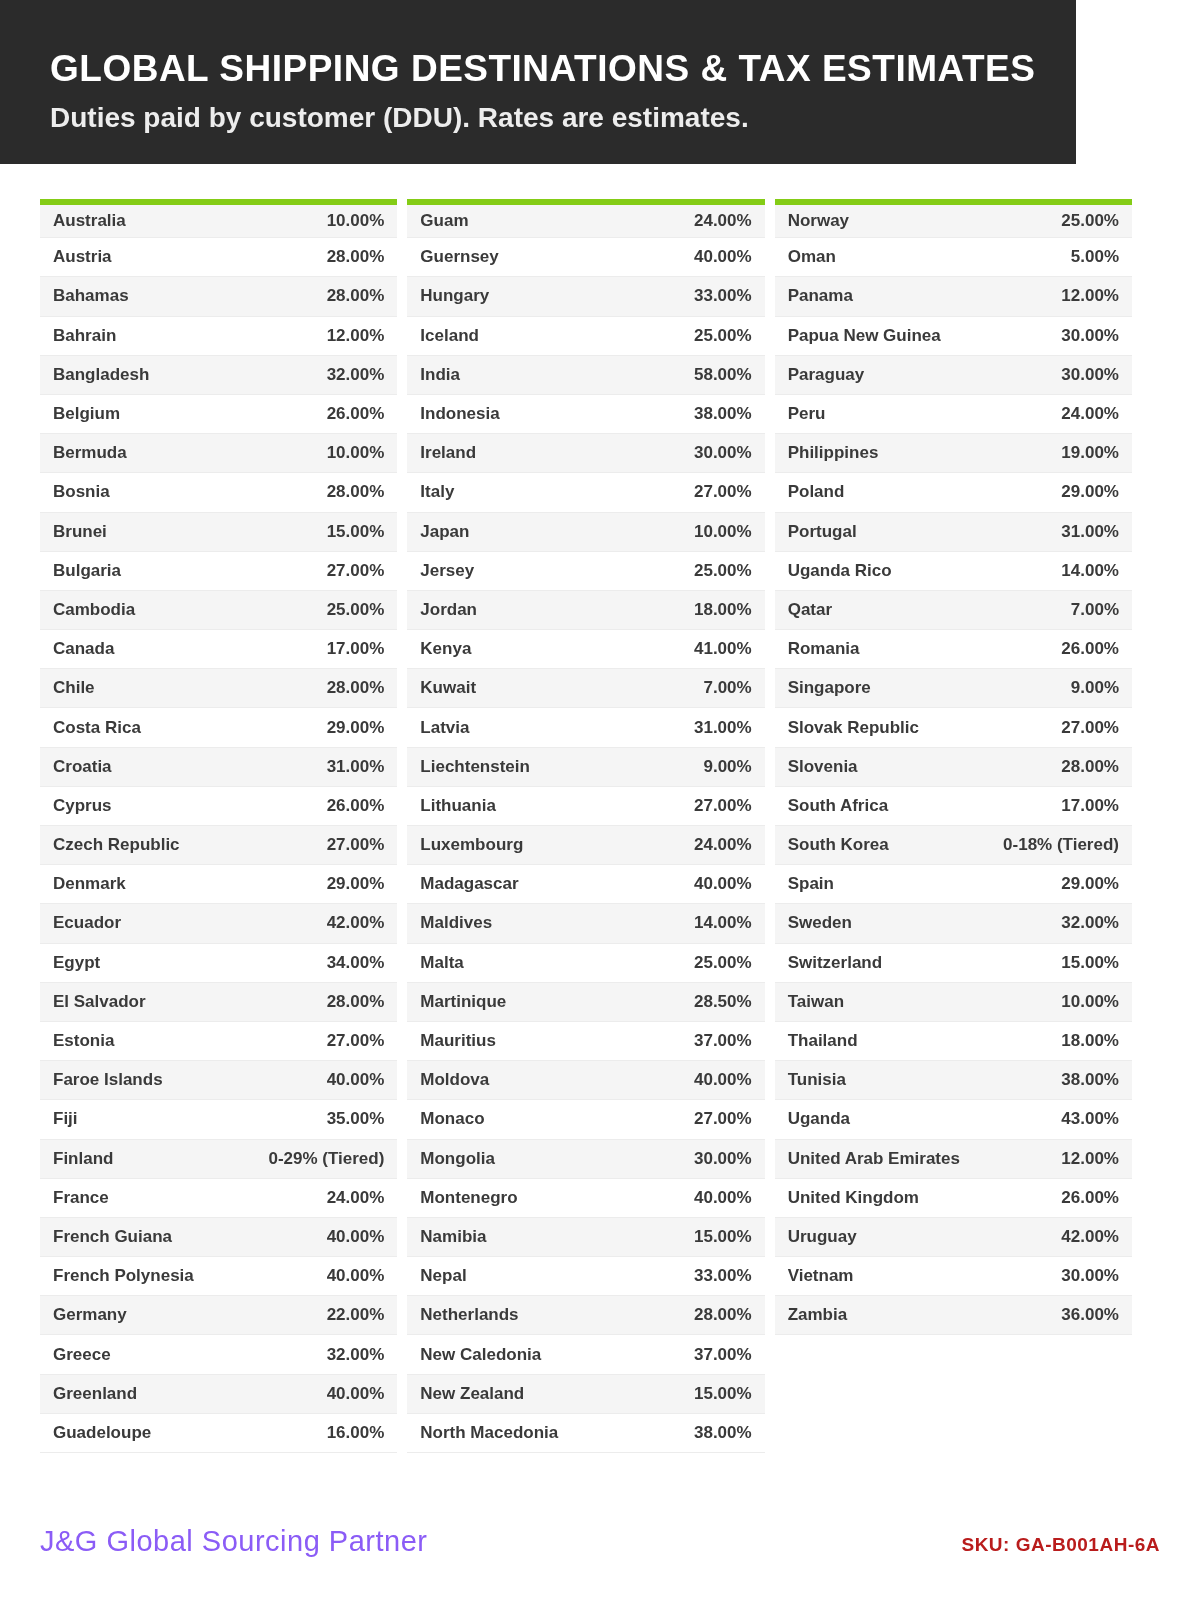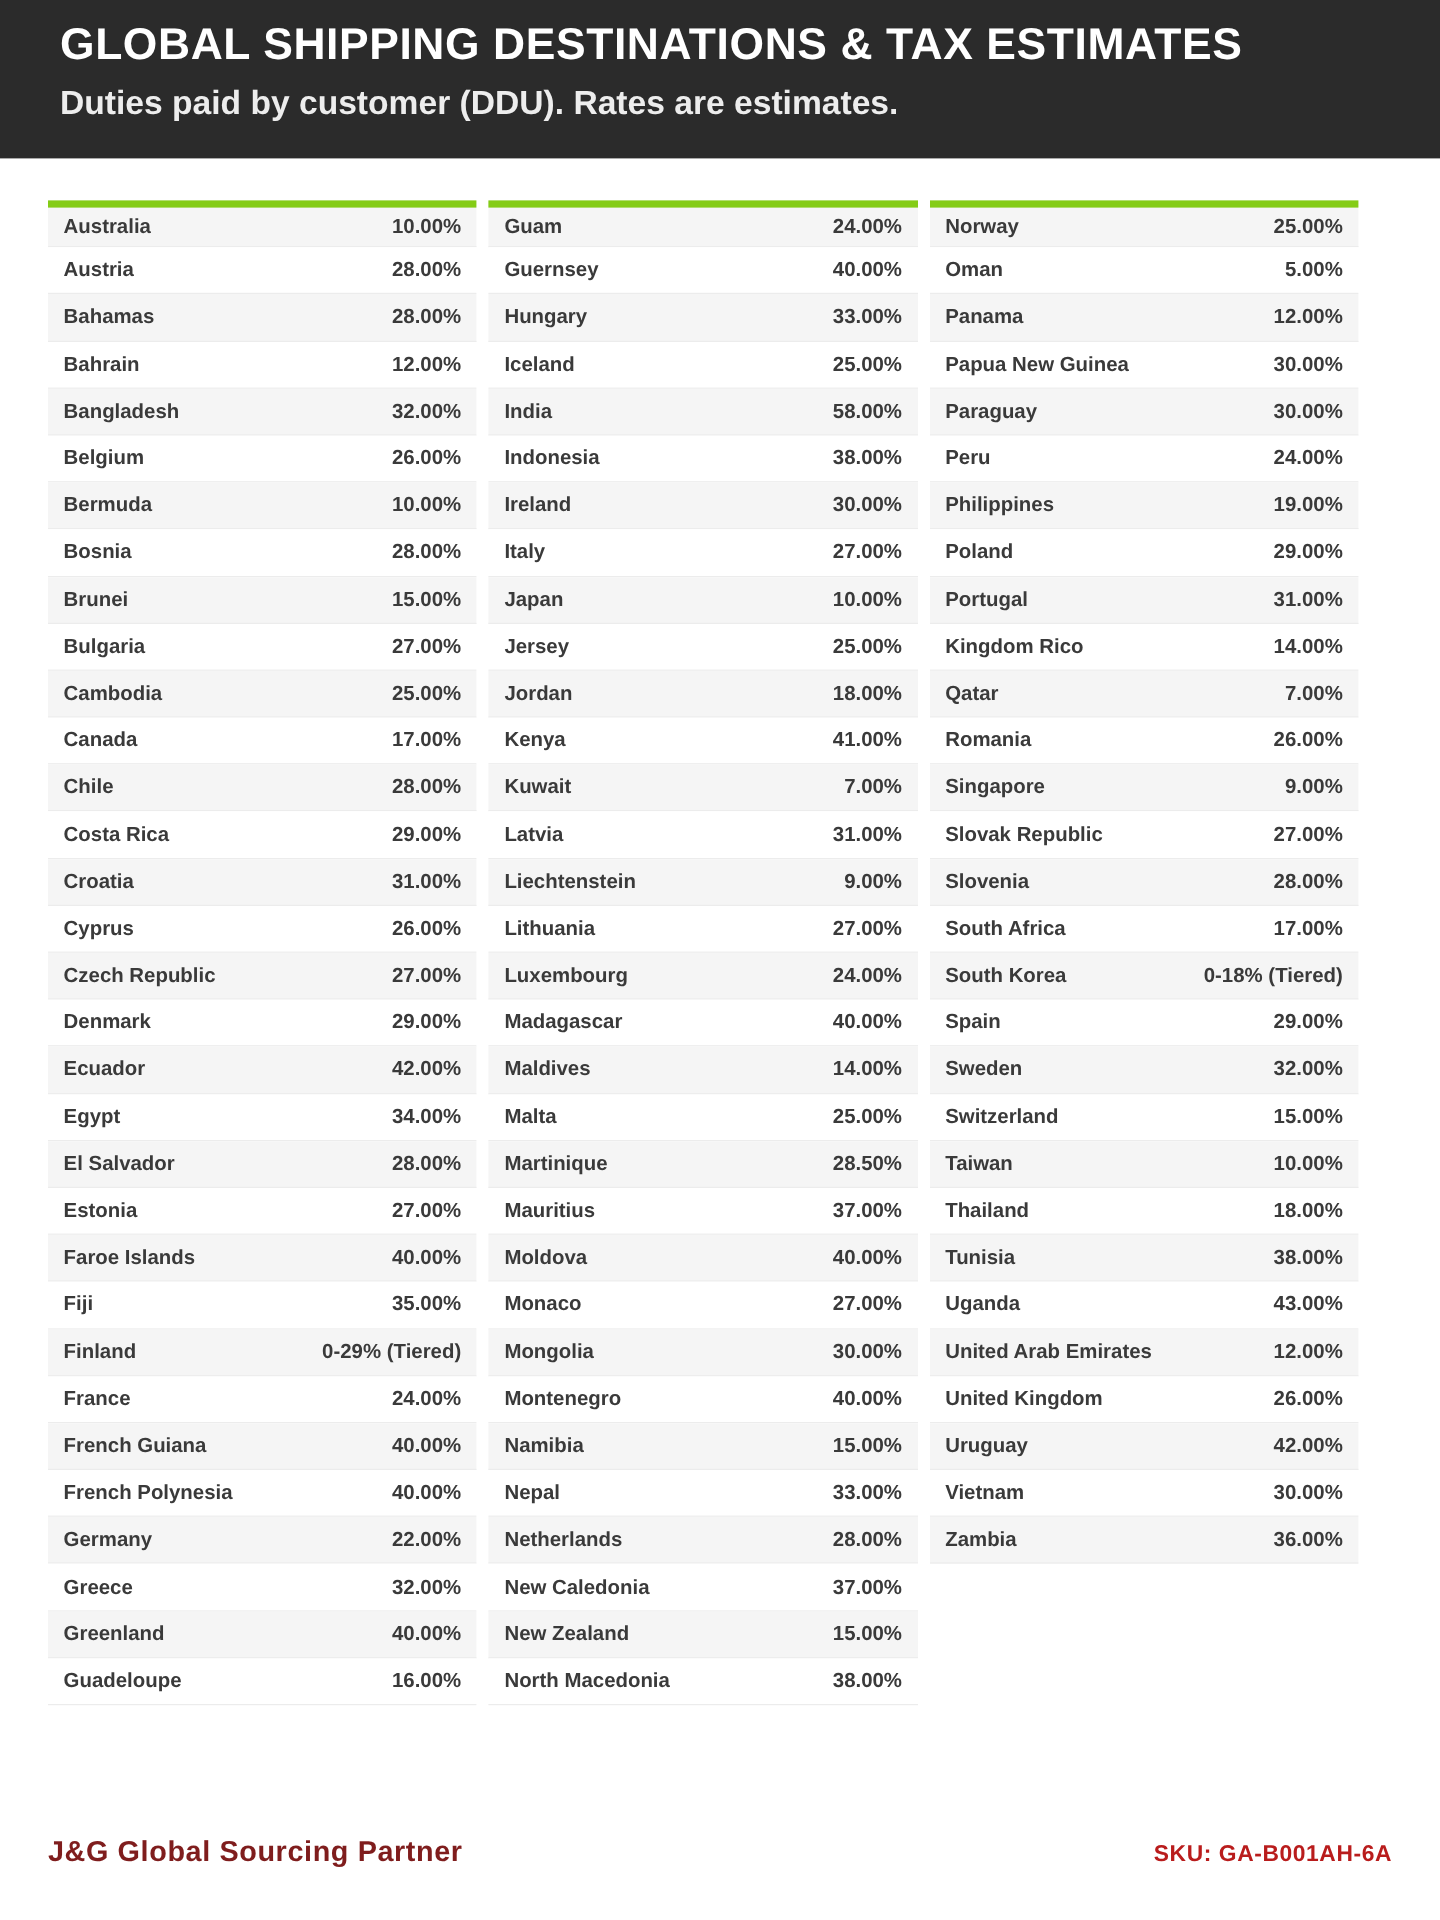--- a/index.html
+++ b/index.html
@@ -7,22 +7,22 @@
   body {
     font-family: "Liberation Sans", "DejaVu Sans", sans-serif;
     background: #ffffff;
     color: #3d3d3d;
     position: relative;
     overflow: hidden;
   }
   .banner {
     background: #2b2b2b;
     color: #ffffff;
-    padding: 16px 50px 30px 50px;
-    width: 1200px;
+    padding: 48px 50px 30px 50px;
+    width: 1076px;
   }
   .banner h1 {
     font-size: 37px;
     font-weight: 800;
     letter-spacing: 0.5px;
     white-space: nowrap;
     margin-bottom: 12px;
   }
   .banner p {
     font-size: 28px;
@@ -64,23 +64,23 @@
   .footer {
     position: absolute;
     left: 40px;
     right: 40px;
     bottom: 42px;
     display: flex;
     justify-content: space-between;
     align-items: baseline;
   }
   .brand {
-    font-size: 24px;
-    font-weight: 700;
-    color: #7f1d1d;
+    font-size: 29px;
+    font-weight: 400;
+    color: #8b5cf6;
     letter-spacing: 0.5px;
   }
   .sku {
     font-size: 19px;
     font-weight: 700;
     color: #b91c1c;
     letter-spacing: 0.5px;
   }
 </style>
 </head>
@@ -383,21 +383,21 @@
       </div>
       <div class="row">
         <span class="country">Poland</span>
         <span class="rate">29.00%</span>
       </div>
       <div class="row">
         <span class="country">Portugal</span>
         <span class="rate">31.00%</span>
       </div>
       <div class="row">
-        <span class="country">Kingdom Rico</span>
+        <span class="country">Uganda Rico</span>
         <span class="rate">14.00%</span>
       </div>
       <div class="row">
         <span class="country">Qatar</span>
         <span class="rate">7.00%</span>
       </div>
       <div class="row">
         <span class="country">Romania</span>
         <span class="rate">26.00%</span>
       </div>

